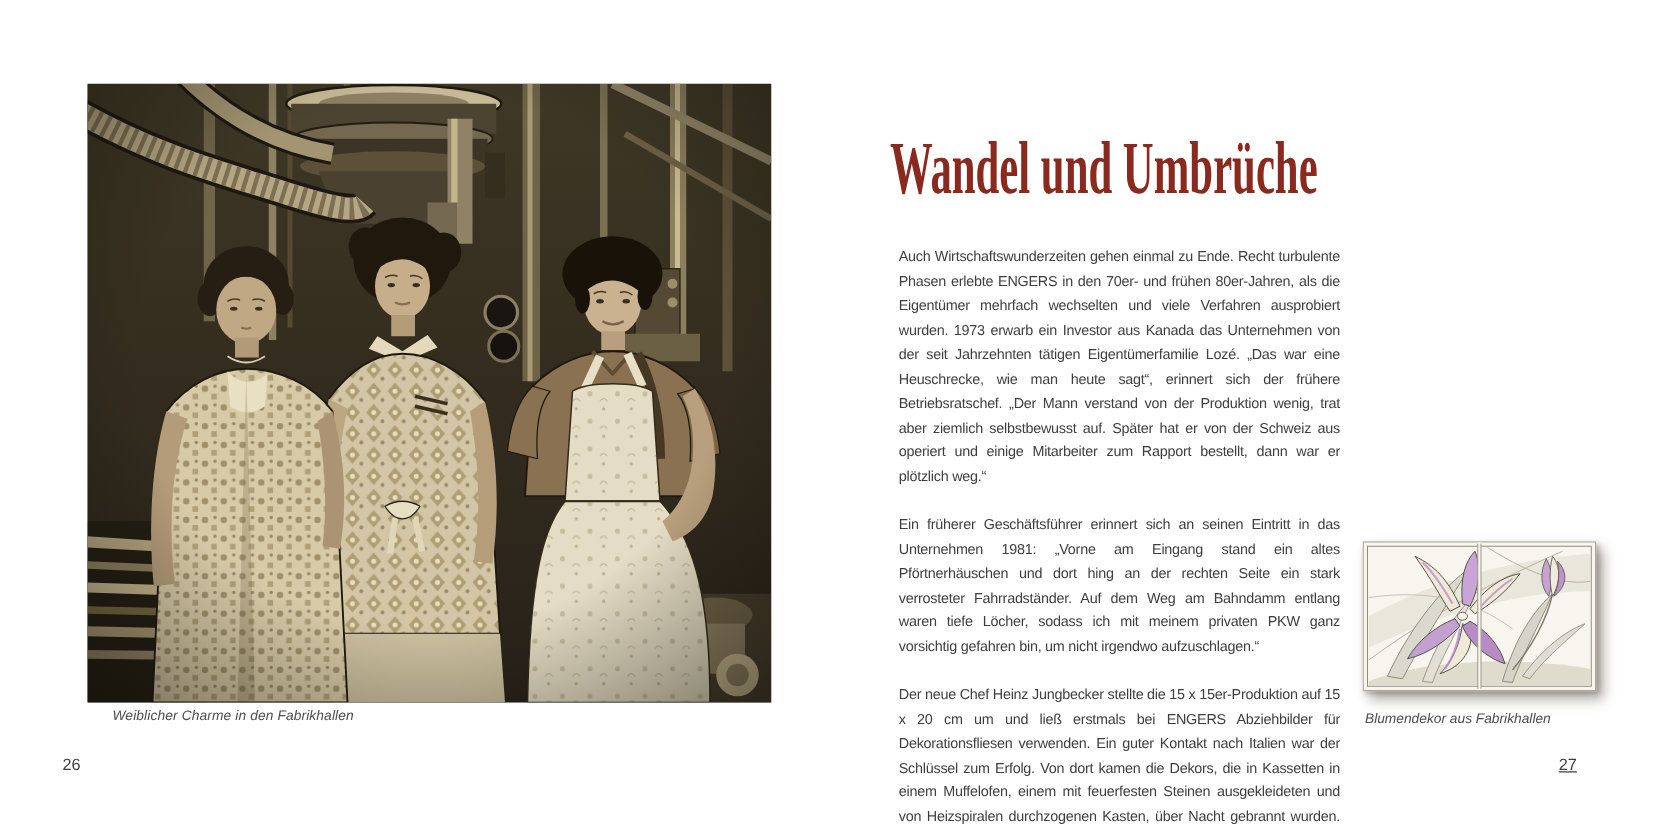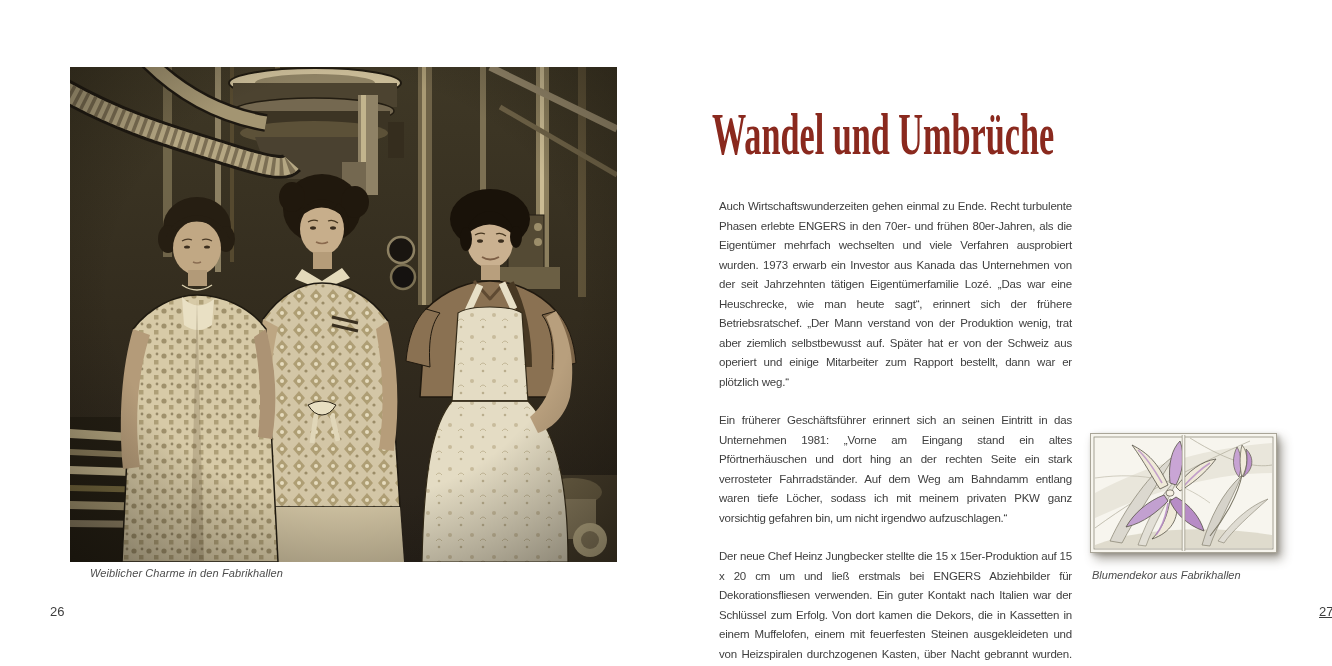--- a/index.html
+++ b/index.html
@@ -19,21 +19,21 @@
     position:absolute;left:70px;top:567px;
     font-size:11px;font-style:italic;color:var(--caption,#4c4c4c);
     letter-spacing:0.1px;
     margin-left:20px;
   }
   .page-number{
     position:absolute;top:604px;
     font-size:13px;color:var(--page-number,#3e3e3e);
   }
   .page-number.left{left:30px;margin-left:20px;}
-  .page-number.right{left:1319px;text-decoration:underline;}
+  .page-number.right{left:1247px;text-decoration:underline;}
   .chapter-title{
     position:absolute;left:712px;top:64px;
     font-family:"Liberation Serif",serif;font-weight:700;
     font-size:60px;line-height:1;white-space:nowrap;
     color:var(--chapter-title,#8a291e);
     transform:scaleX(0.57);transform-origin:0 0;
     letter-spacing:0px;
   }
   .body-column{
     position:absolute;left:719px;top:197px;width:353px;

